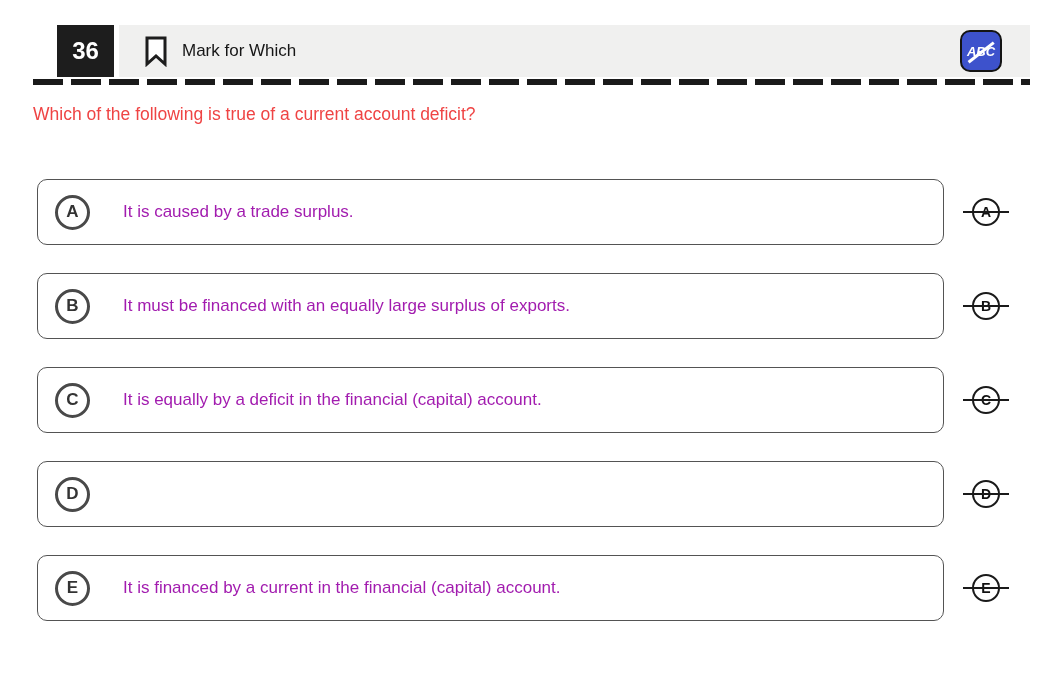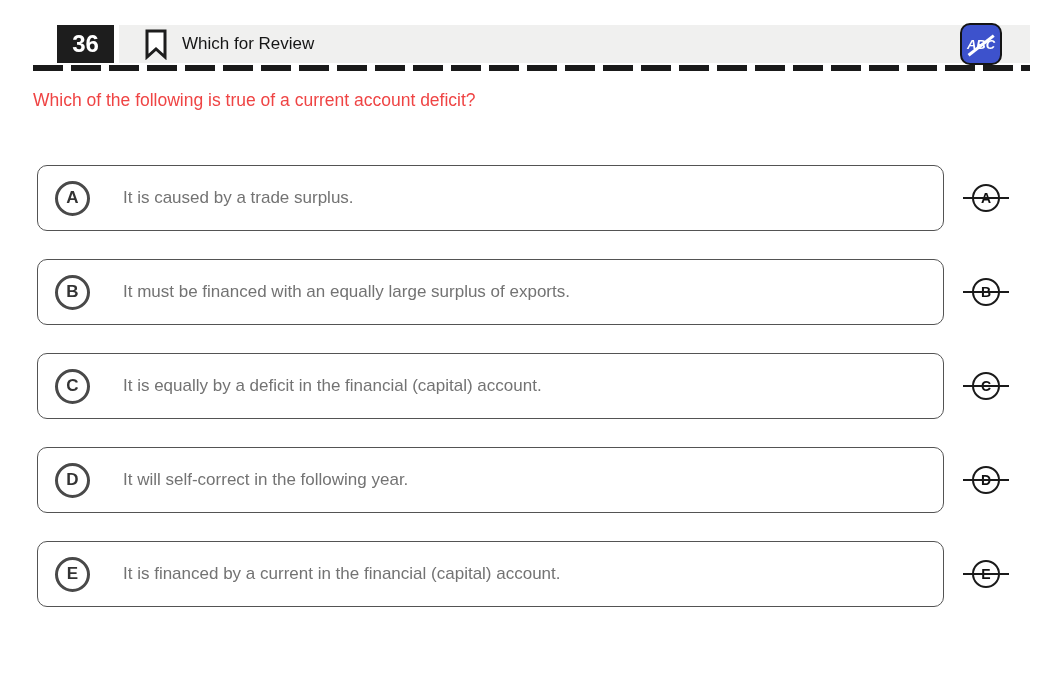--- a/index.html
+++ b/index.html
@@ -7,21 +7,21 @@
     width: 1040px; height: 680px;
     background: #ffffff;
     font-family: "Liberation Sans", "DejaVu Sans", sans-serif;
     overflow: hidden;
   }
   
   .header-row {
     display: flex;
     align-items: stretch;
     margin: 25px 10px 0 33px;
-    height: 38px;
+    height: 52px;
     padding-left: 24px;
   }
   .qnum-badge {
     width: 57px;
     background: #1d1d1d;
     color: #ffffff;
     font-size: 24px;
     font-weight: bold;
     display: flex;
     align-items: center;
@@ -127,21 +127,21 @@
     align-items: center;
     justify-content: center;
     font-size: 17px;
     font-weight: bold;
     color: #333333;
     flex: 0 0 auto;
   }
   .option-text {
     margin-left: 33px;
     font-size: 17px;
-    color: #737373;
+    color: #a21caf;
   }
   .eliminator {
     margin-left: auto;
     width: 46px;
     height: 30px;
     position: relative;
     display: flex;
     align-items: center;
     justify-content: center;
     cursor: pointer;
@@ -178,21 +178,21 @@
 
 <div class="header-row">
   <div class="qnum-badge">36</div>
   <div class="toolbar">
     <button class="mark-review">
       <span class="bookmark-icon">
         <svg width="26" height="32" viewBox="0 0 26 32">
           <path d="M4 3 h18 v26 l-9 -8 l-9 8 z" fill="#ffffff" stroke="#1d1d1d" stroke-width="3" stroke-linejoin="miter"></path>
         </svg>
       </span>
-      <span class="mark-review-label">Which for Review</span>
+      <span class="mark-review-label">Mark for Which</span>
     </button>
     <div class="abc-toggle">
       <span class="abc-text">ABC</span>
       <span class="abc-strike"></span>
     </div>
   </div>
 </div>
 
 <div class="dashed-divider"></div>
 
@@ -232,21 +232,20 @@
     <button class="eliminator">
       <span class="elim-line"></span>
       <span class="elim-circle">C</span>
       <span class="elim-line over"></span>
     </button>
   </div>
 
   <div class="option-row">
     <div class="option-box">
       <span class="option-letter">D</span>
-      <span class="option-text">It will self-correct in the following year.</span>
     </div>
     <button class="eliminator">
       <span class="elim-line"></span>
       <span class="elim-circle">D</span>
       <span class="elim-line over"></span>
     </button>
   </div>
 
   <div class="option-row">
     <div class="option-box">

